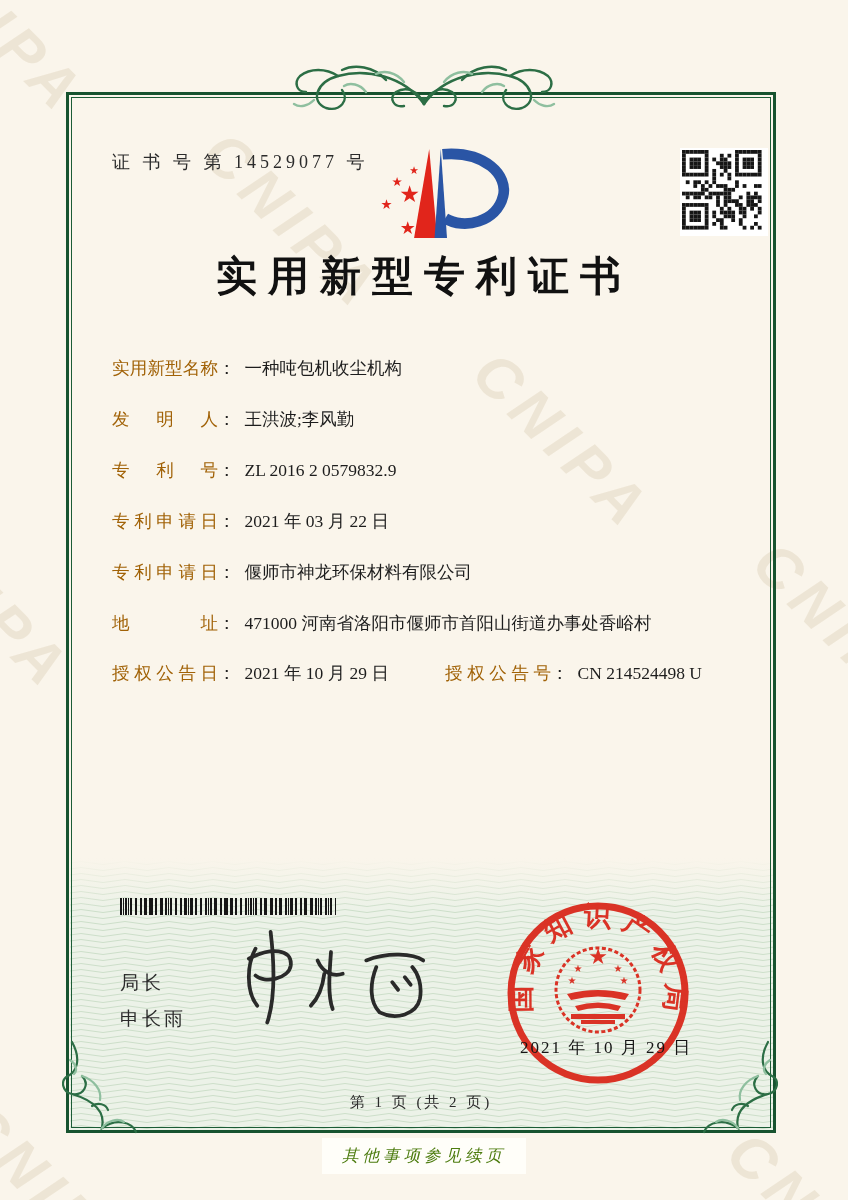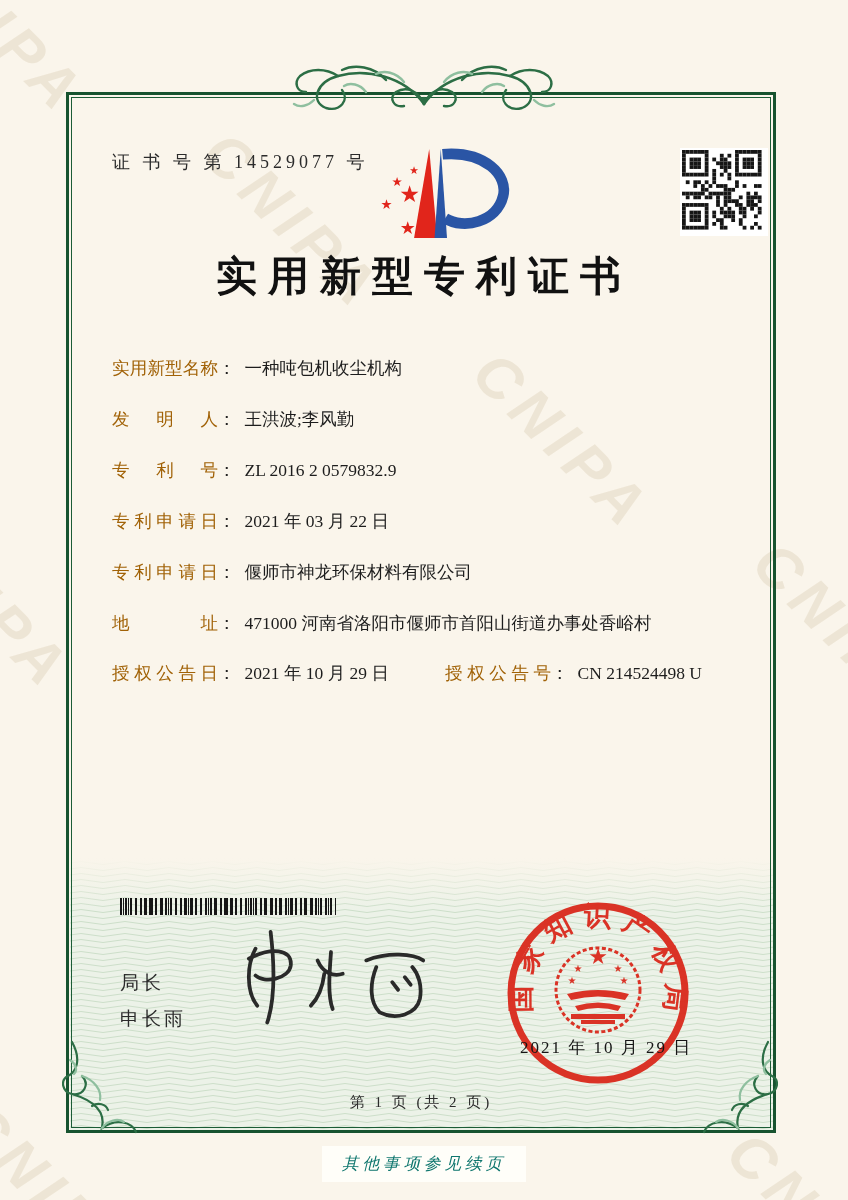--- a/index.html
+++ b/index.html
@@ -99,21 +99,21 @@
     position:absolute; z-index:6; left:506px; top:1036px; width:200px;
     text-align:center; font-size:17px; letter-spacing:2px; color:#151515;
   }
   .page-info{
     position:absolute; z-index:4; left:66px; top:1093px; width:710px;
     text-align:center; font-size:15px; letter-spacing:3px; color:#2b2b2b;
   }
   .footer-note{
     position:absolute; z-index:4; left:50%; top:1138px; transform:translateX(-50%);
     background:#fffef9; padding:7px 20px;
-    font-size:16.5px; letter-spacing:4px; color:#0f766e; font-style:italic;margin-top:8px;
+    font-size:16.5px; letter-spacing:4px; color:#4d7c0f; font-style:italic;
   }
   .guilloche-path{stroke:#cddfca; fill:none; stroke-width:1;}
 </style>
 </head>
 <body>
 
 <div class="page">
 
   <span class="wm wm1">CNIPA</span>
   <span class="wm wm2">CNIPA</span>

